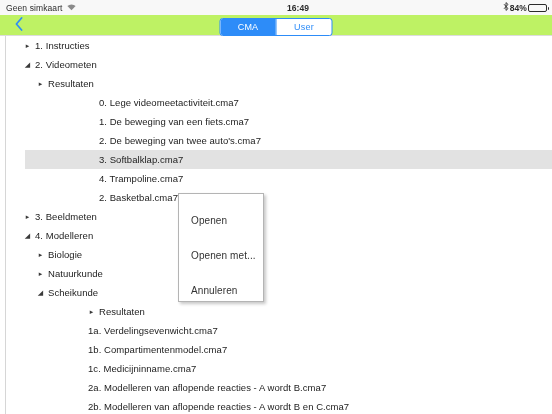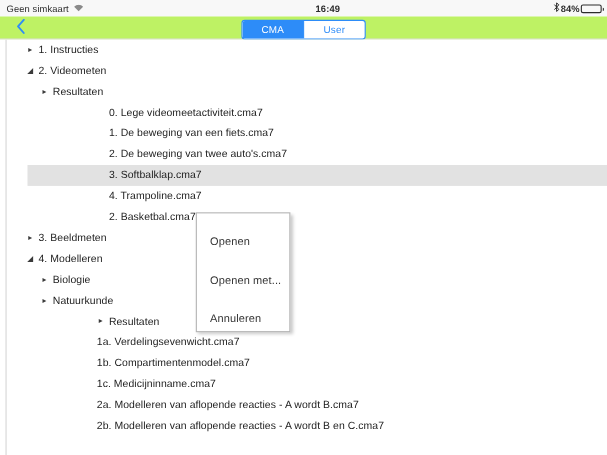--- a/index.html
+++ b/index.html
@@ -303,20 +303,24 @@
           <span class="lbl">4. Modelleren</span>
         </div>
         <div class="row lvl1">
           <span class="tw">▸</span>
           <span class="lbl">Biologie</span>
         </div>
         <div class="row lvl1">
           <span class="tw">▸</span>
           <span class="lbl">Natuurkunde</span>
         </div>
+        <div class="row lvl1">
+          <span class="tw">◢</span>
+          <span class="lbl">Scheikunde</span>
+        </div>
         <div class="row lvl2">
           <span class="tw">▸</span>
           <span class="lbl">Resultaten</span>
         </div>
         <div class="row lvl3">
           <span class="tw none"></span>
           <span class="lbl">1a. Verdelingsevenwicht.cma7</span>
         </div>
         <div class="row lvl3">
           <span class="tw none"></span>

